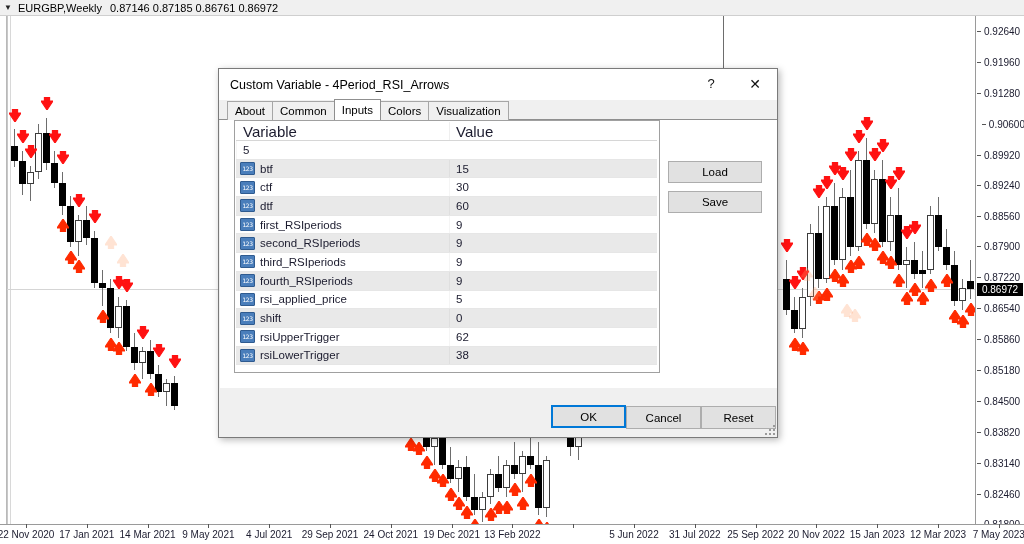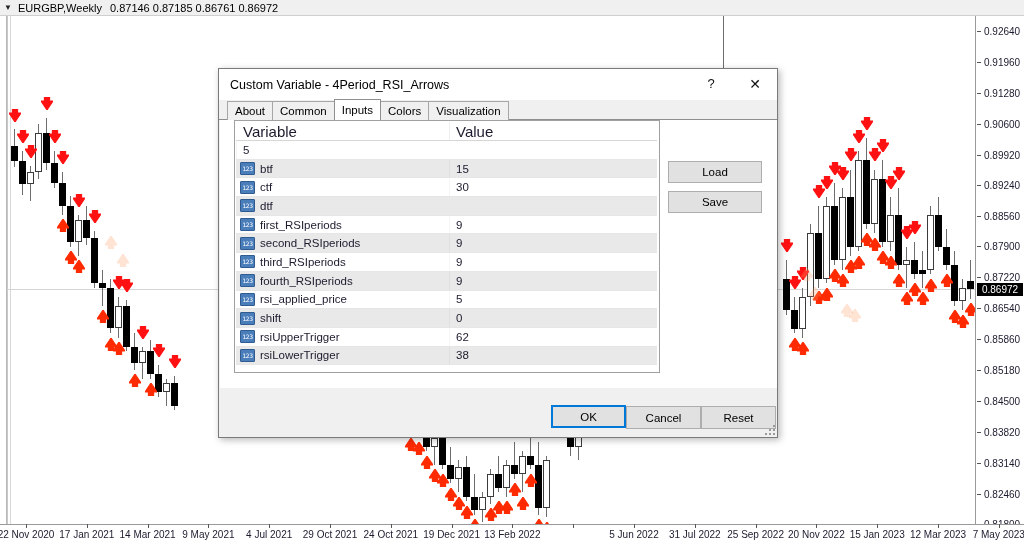--- a/index.html
+++ b/index.html
@@ -850,21 +850,21 @@
           <svg width="12" height="13" viewBox="0 0 12 13">
             <polygon points="6,0 12,9 8.6,9 8.6,13 3.4,13 3.4,9 0,9" fill="#ff9c66" stroke="#ff9c66" stroke-width="1.1"></polygon>
           </svg>
         </div>
       </div>
 
     <div class="price-scale" id="price-scale">
         <div class="price-tick" style="top: 9.44902px;"><i></i>0.92640</div>
         <div class="price-tick" style="top: 40.347px;"><i></i>0.91960</div>
         <div class="price-tick" style="top: 71.2451px;"><i></i>0.91280</div>
-        <div class="price-tick" style="top: 102.143px;"><i></i>0.90600</div>
+        <div class="price-tick" style="top: 102.143px; justify-content: flex-end;"><i></i>0.90600</div>
         <div class="price-tick" style="top: 133.041px;"><i></i>0.89920</div>
         <div class="price-tick" style="top: 163.939px;"><i></i>0.89240</div>
         <div class="price-tick" style="top: 194.837px;"><i></i>0.88560</div>
         <div class="price-tick" style="top: 224.826px;"><i></i>0.87900</div>
         <div class="price-tick" style="top: 255.725px;"><i></i>0.87220</div>
         <div class="price-tick" style="top: 286.623px;"><i></i>0.86540</div>
         <div class="price-tick" style="top: 317.521px;"><i></i>0.85860</div>
         <div class="price-tick" style="top: 348.419px;"><i></i>0.85180</div>
         <div class="price-tick" style="top: 379.317px;"><i></i>0.84500</div>
         <div class="price-tick" style="top: 410.215px;"><i></i>0.83820</div>
@@ -878,21 +878,21 @@
         <div class="time-tick" style="left: 26px;">22 Nov 2020</div>
         <div class="time-tick-mark" style="left: 86.8px;"></div>
         <div class="time-tick" style="left: 86.8px;">17 Jan 2021</div>
         <div class="time-tick-mark" style="left: 147.6px;"></div>
         <div class="time-tick" style="left: 147.6px;">14 Mar 2021</div>
         <div class="time-tick-mark" style="left: 208.4px;"></div>
         <div class="time-tick" style="left: 208.4px;">9 May 2021</div>
         <div class="time-tick-mark" style="left: 269.2px;"></div>
         <div class="time-tick" style="left: 269.2px;">4 Jul 2021</div>
         <div class="time-tick-mark" style="left: 330px;"></div>
-        <div class="time-tick" style="left: 330px;">29 Oct 2021</div>
+        <div class="time-tick" style="left: 330px;">29 Sep 2021</div>
         <div class="time-tick-mark" style="left: 390.8px;"></div>
         <div class="time-tick" style="left: 390.8px;">24 Oct 2021</div>
         <div class="time-tick-mark" style="left: 451.6px;"></div>
         <div class="time-tick" style="left: 451.6px;">19 Dec 2021</div>
         <div class="time-tick-mark" style="left: 512.4px;"></div>
         <div class="time-tick" style="left: 512.4px;">13 Feb 2022</div>
         <div class="time-tick-mark" style="left: 573.2px;"></div>
         <div class="time-tick" style="left: 573.2px; margin-top: 44px;">10 Apr 2022</div>
         <div class="time-tick-mark" style="left: 634px;"></div>
         <div class="time-tick" style="left: 634px;">5 Jun 2022</div>
@@ -961,20 +961,21 @@
                   <span class="var-icon">123</span>
                   <span>ctf</span>
                 </div>
                 <div class="cell-val">30</div>
               </div>
               <div class="grid-row alt">
                 <div class="cell-var">
                   <span class="var-icon">123</span>
                   <span>dtf</span>
                 </div>
+                <div class="cell-val">60</div>
               </div>
               <div class="grid-row">
                 <div class="cell-var">
                   <span class="var-icon">123</span>
                   <span>first_RSIperiods</span>
                 </div>
                 <div class="cell-val">9</div>
               </div>
               <div class="grid-row alt">
                 <div class="cell-var">

